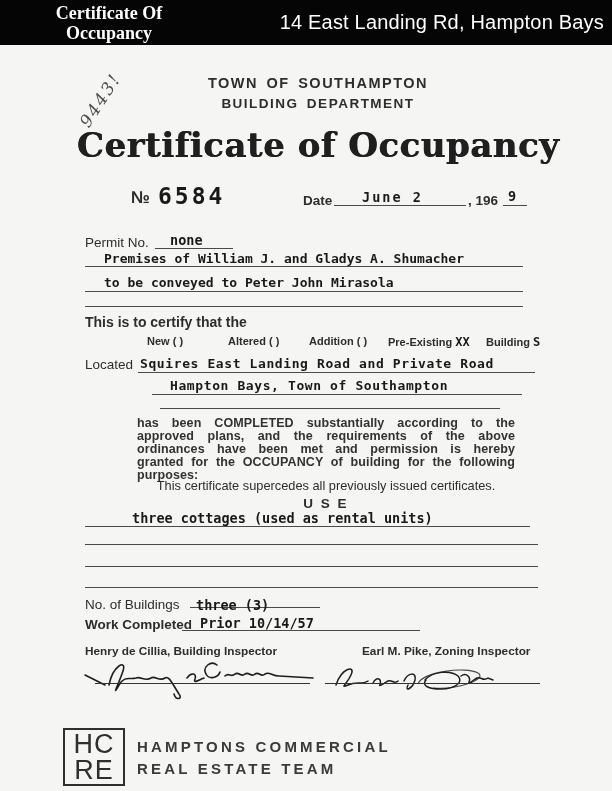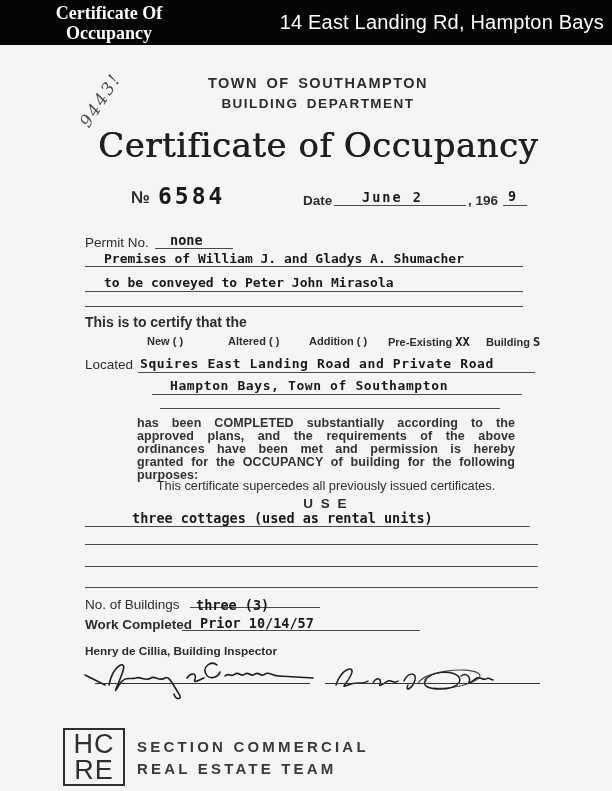--- a/index.html
+++ b/index.html
@@ -27,21 +27,21 @@
   
   .printed{font-family:"Liberation Sans",sans-serif;font-weight:bold;color:#2d2d2d;}
   .typed{font-family:"DejaVu Sans Mono",monospace;font-weight:bold;color:#191919;}
   .rule{border-bottom:1.6px solid #4a4a4a;height:0;}
   .center{text-align:center;}
   .handnote{
     font-family:"DejaVu Serif",serif;font-style:italic;color:#4d4d4d;
     font-size:17px;transform:rotate(-57deg);letter-spacing:2px;
   }
   .gothic{
-    font-family:"DejaVu Serif",serif;font-weight:normal;color:#1f1f1f;
+    font-family:"DejaVu Serif",serif;font-weight:bold;color:#1f1f1f;
     font-size:34px;letter-spacing:0.5px;
     text-shadow:0.6px 0 0 #1f1f1f;
   }
   .cb-lab{font-size:11px;margin-left:28px;}
   .cb-val-printed{font-size:11px;font-weight:bold;color:#2d2d2d;}
   .para{
     font-size:12.5px;line-height:12.9px;text-align:justify;
     letter-spacing:.1px;word-spacing:1.5px;color:#323232;
   }
   
@@ -143,33 +143,34 @@
 
   <span class="printed abs" style="left:85px;top:552px;font-size:13.5px;font-weight:normal;">No. of Buildings</span>
   <span class="abs rule" style="left:190px;top:562px;width:130px;"></span>
   <span class="typed abs" style="left:196px;top:552px;font-size:13.5px;">three (3)</span>
 
   <span class="printed abs" style="left:85px;top:572px;font-size:13.5px;">Work Completed</span>
   <span class="abs rule" style="left:182px;top:585px;width:238px;"></span>
   <span class="typed abs" style="left:200px;top:570px;font-size:13.5px;">Prior 10/14/57</span>
 
   <span class="printed abs" style="left:85px;top:599px;font-size:11.8px;">Henry de Cillia, Building Inspector</span>
+  <span class="printed abs" style="left:362px;top:599px;font-size:11.8px;">Earl M. Pike, Zoning Inspector</span>
 
   <svg class="abs" style="left:83px;top:610px;" width="245" height="48" viewBox="0 0 245 48">
     <path d="M2 20 L22 30 M26 30 C30 10 44 4 40 16 C36 28 28 44 36 30 C42 20 47 25 53 23 C58 21 62 27 68 23 C72 20 76 27 82 23 C86 20 90 30 96 39 C100 44 93 46 91 39 M104 23 C108 17 114 18 112 24 C110 29 116 25 121 23 M134 10 C128 5 119 12 123 19 C126 25 135 23 137 17 M142 21 C146 17 148 23 152 19 C156 16 158 23 162 19 C166 16 168 23 172 19 C176 16 178 23 182 19 C186 16 189 21 196 21 L230 23" fill="none" stroke="#1e1e1e" stroke-width="1.6" stroke-linecap="round"></path>
   </svg>
   <span class="abs rule" style="left:95px;top:638px;width:215px;border-color:#333;"></span>
 
   <svg class="abs" style="left:330px;top:614px;" width="215" height="42" viewBox="0 0 215 42">
     <path d="M6 26 C12 8 26 6 21 16 C17 25 9 30 18 26 C26 22 32 26 38 22 M43 24 C47 17 52 20 50 25 C48 29 54 24 58 22 C62 20 64 26 68 22 M74 22 C78 13 87 13 85 21 C83 29 74 34 78 26 M95 21 C103 12 121 11 128 17 C134 23 125 30 111 30 C99 30 91 27 96 21 M131 17 C137 13 141 19 139 23 C137 27 143 21 147 19 C151 17 153 23 158 19 L163 21" fill="none" stroke="#1e1e1e" stroke-width="1.5" stroke-linecap="round"></path>
     <path d="M88 25 C92 13 136 7 148 14 C158 20 128 31 103 29" fill="none" stroke="#1e1e1e" stroke-width="1.1" opacity=".8"></path>
   </svg>
   <span class="abs rule" style="left:325px;top:638px;width:215px;border-color:#333;"></span>
 </div>
 
 <div class="logo-box">
   <div>HC</div>
   <div>RE</div>
 </div>
 <div class="brand">
-  <div>SECTION COMMERCIAL</div>
+  <div>HAMPTONS COMMERCIAL</div>
   <div>REAL ESTATE TEAM</div>
 </div>
 
 </body></html>

